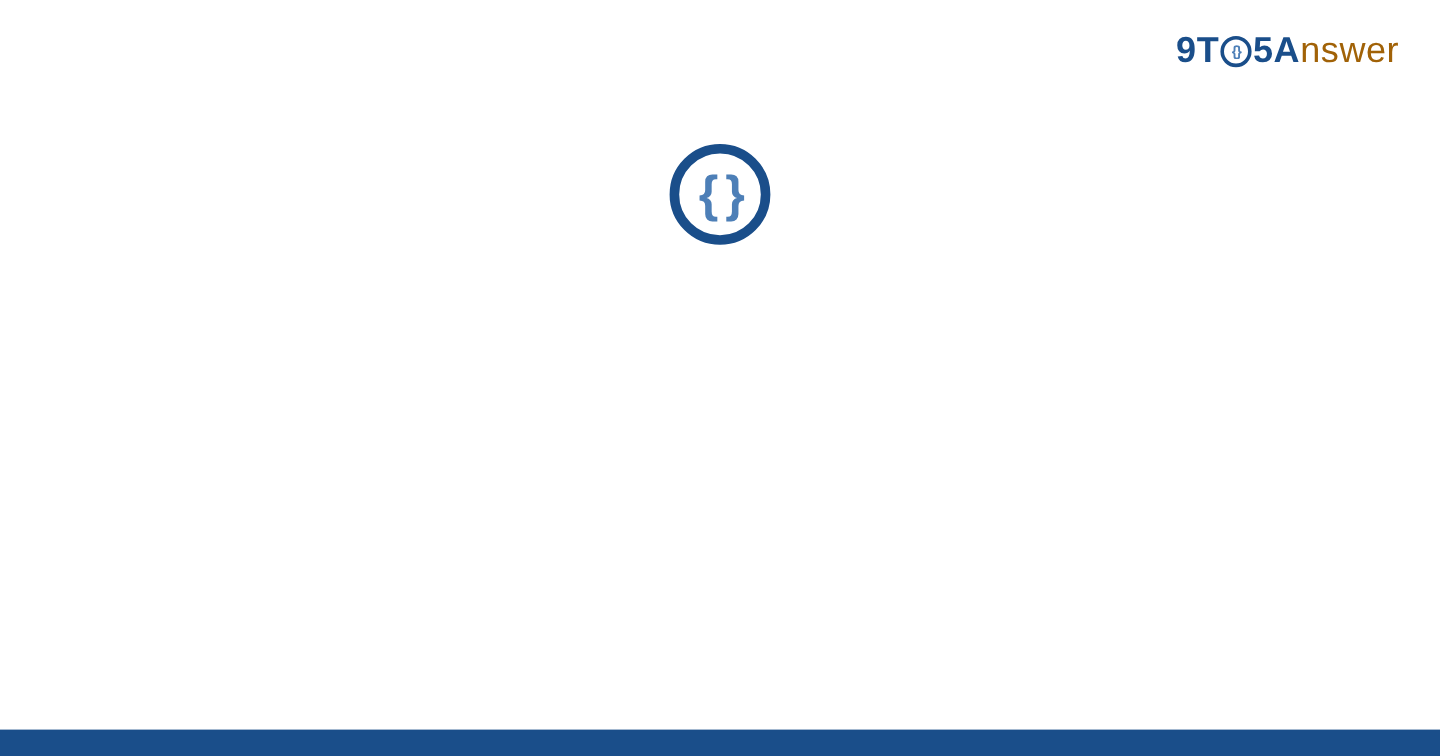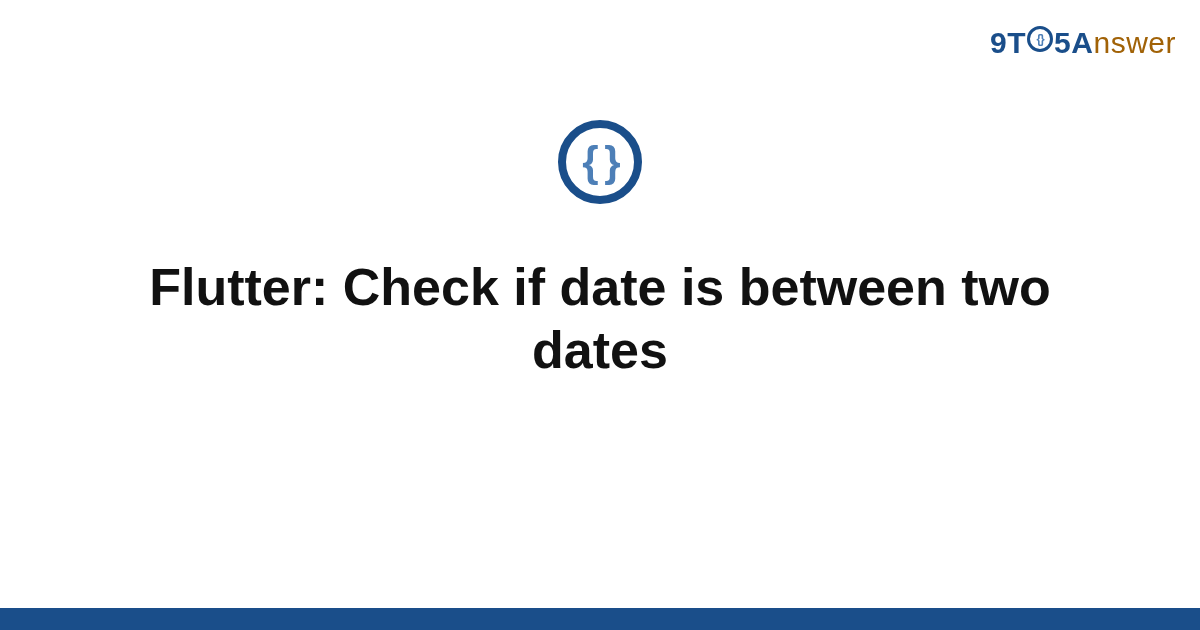--- a/index.html
+++ b/index.html
@@ -5,27 +5,27 @@
   * { margin: 0; padding: 0; box-sizing: border-box; }
   html, body { width: 1200px; height: 630px; overflow: hidden; }
   body {
     background: #ffffff;
     font-family: -apple-system, BlinkMacSystemFont, "Segoe UI", Helvetica, Arial, sans-serif;
     position: relative;
   }
   .logo-corner {
     position: absolute;
     top: 26px;
-    right: 24px;
+    right: 34px;
     font-size: 30px;
     font-weight: 600;
     letter-spacing: 0.5px;
     color: #1a4e8a;
     display: flex;
-    align-items: flex-start;
+    align-items: center;
   }
   .logo-corner .dark { color: #1a4e8a; }
   .logo-corner .light { color: #a16207; font-weight: 400; }
   .logo-corner .circle-o {
     display: inline-flex;
     align-items: center;
     justify-content: center;
     width: 26px;
     height: 26px;
     border: 3px solid #1a4e8a;
@@ -92,16 +92,15 @@
   <span class="circle-o"></span>
   <span class="dark">5</span>
   <span class="dark">A</span>
   <span class="light">nswer</span>
 </div>
 
 <div class="center-wrap">
   <div class="badge">
     <span class="badge-inner">{ }</span>
   </div>
-  <h1 class="title">Flutter: Check if date is between two dates</h1>
 </div>
 
 <div class="footer-bar"></div>
 
 </body></html>

